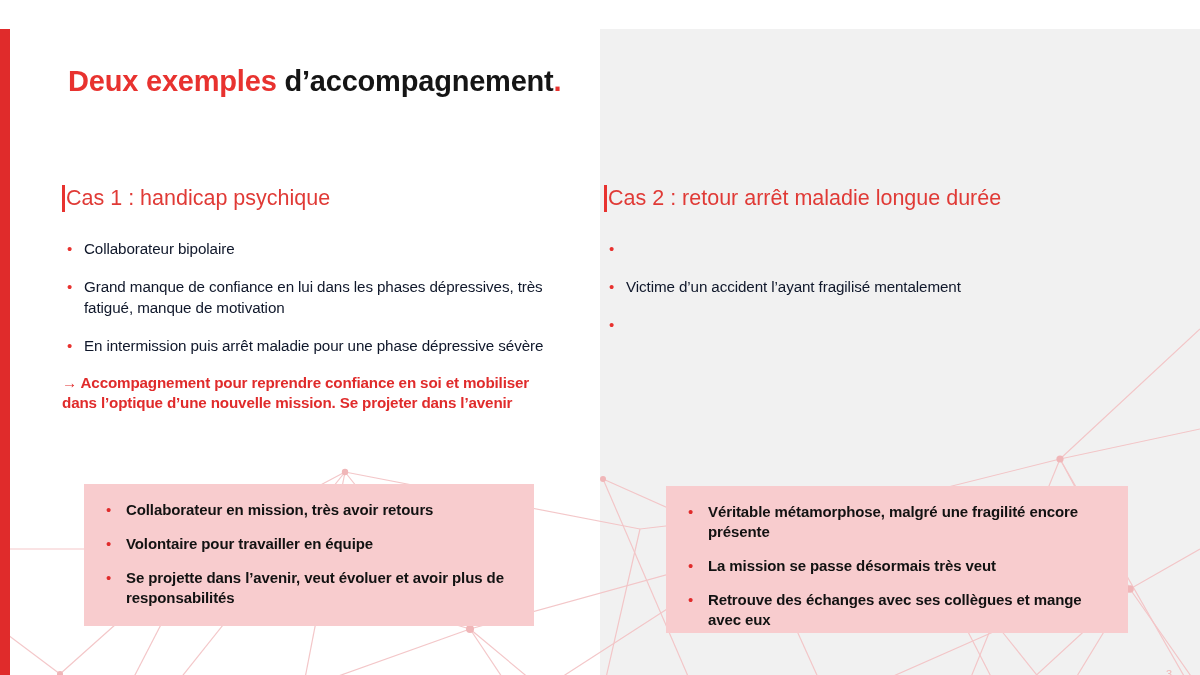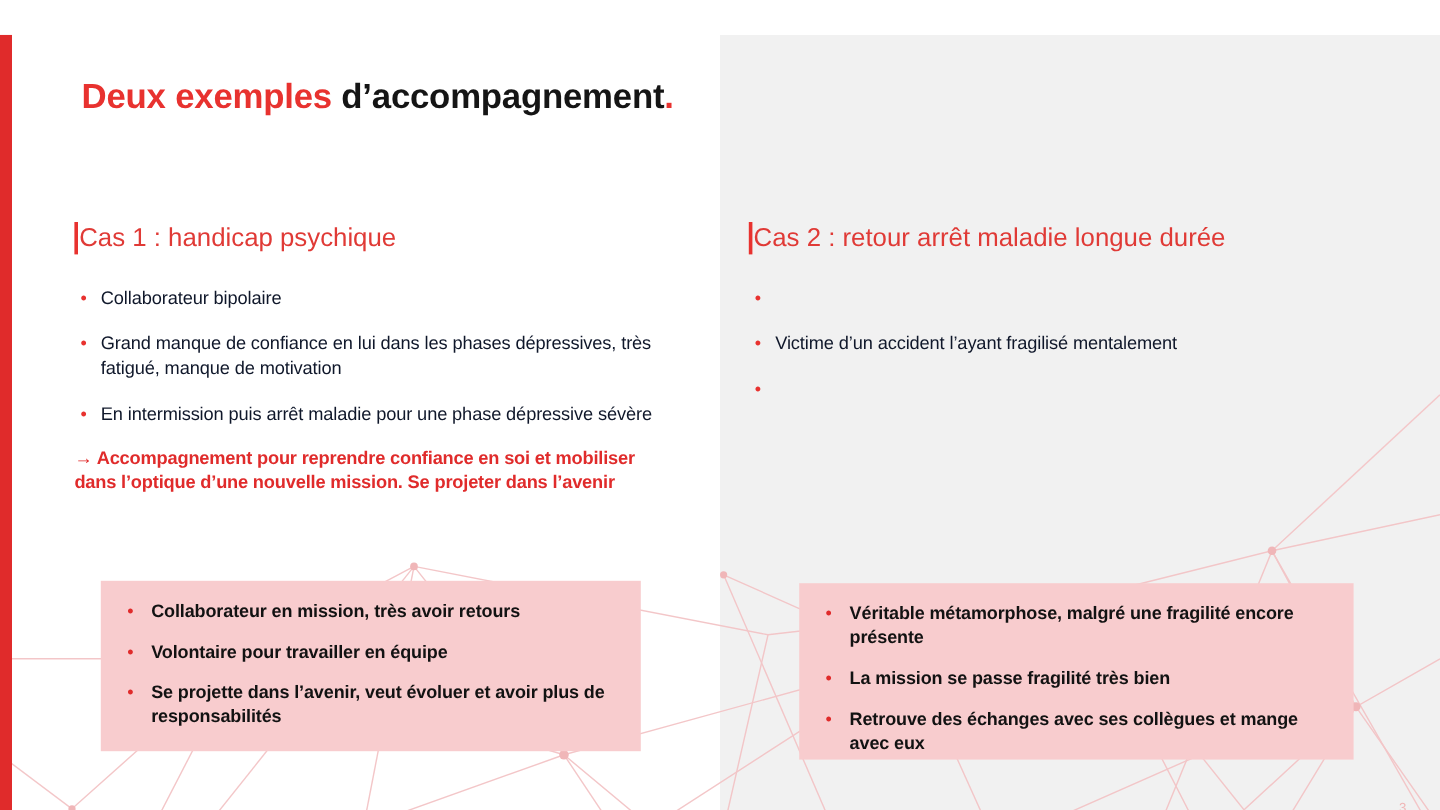--- a/index.html
+++ b/index.html
@@ -75,21 +75,21 @@
   }
   .slide-title .t-red { color: #e8322f; }
   .slide-title .t-dark { color: #151515; }
 
   
   .column {
     position: absolute;
     top: 155px;
   }
   .col-left  { left: 62px;  width: 530px; }
-  .col-right { left: 624px; width: 540px; }
+  .col-right { left: 604px; width: 540px; }
 
   .case-heading {
     display: flex;
     align-items: center;
     gap: 1px;
     margin-bottom: 26px;
   }
   .case-bar {
     width: 3px;
     height: 27px;
@@ -306,21 +306,21 @@
       </div>
     </div>
 
     <div class="outcome-box box-right">
       <div class="outcome-item">
         <span class="outcome-dot">•</span>
         <span class="outcome-text">Véritable métamorphose, malgré une fragilité encore présente</span>
       </div>
       <div class="outcome-item">
         <span class="outcome-dot">•</span>
-        <span class="outcome-text">La mission se passe fragilité très bien</span>
+        <span class="outcome-text">La mission se passe désormais très veut</span>
       </div>
       <div class="outcome-item">
         <span class="outcome-dot">•</span>
         <span class="outcome-text">Retrouve des échanges avec ses collègues et mange avec eux</span>
       </div>
     </div>
 
     <div class="page-number">3</div>
 
   </div>

